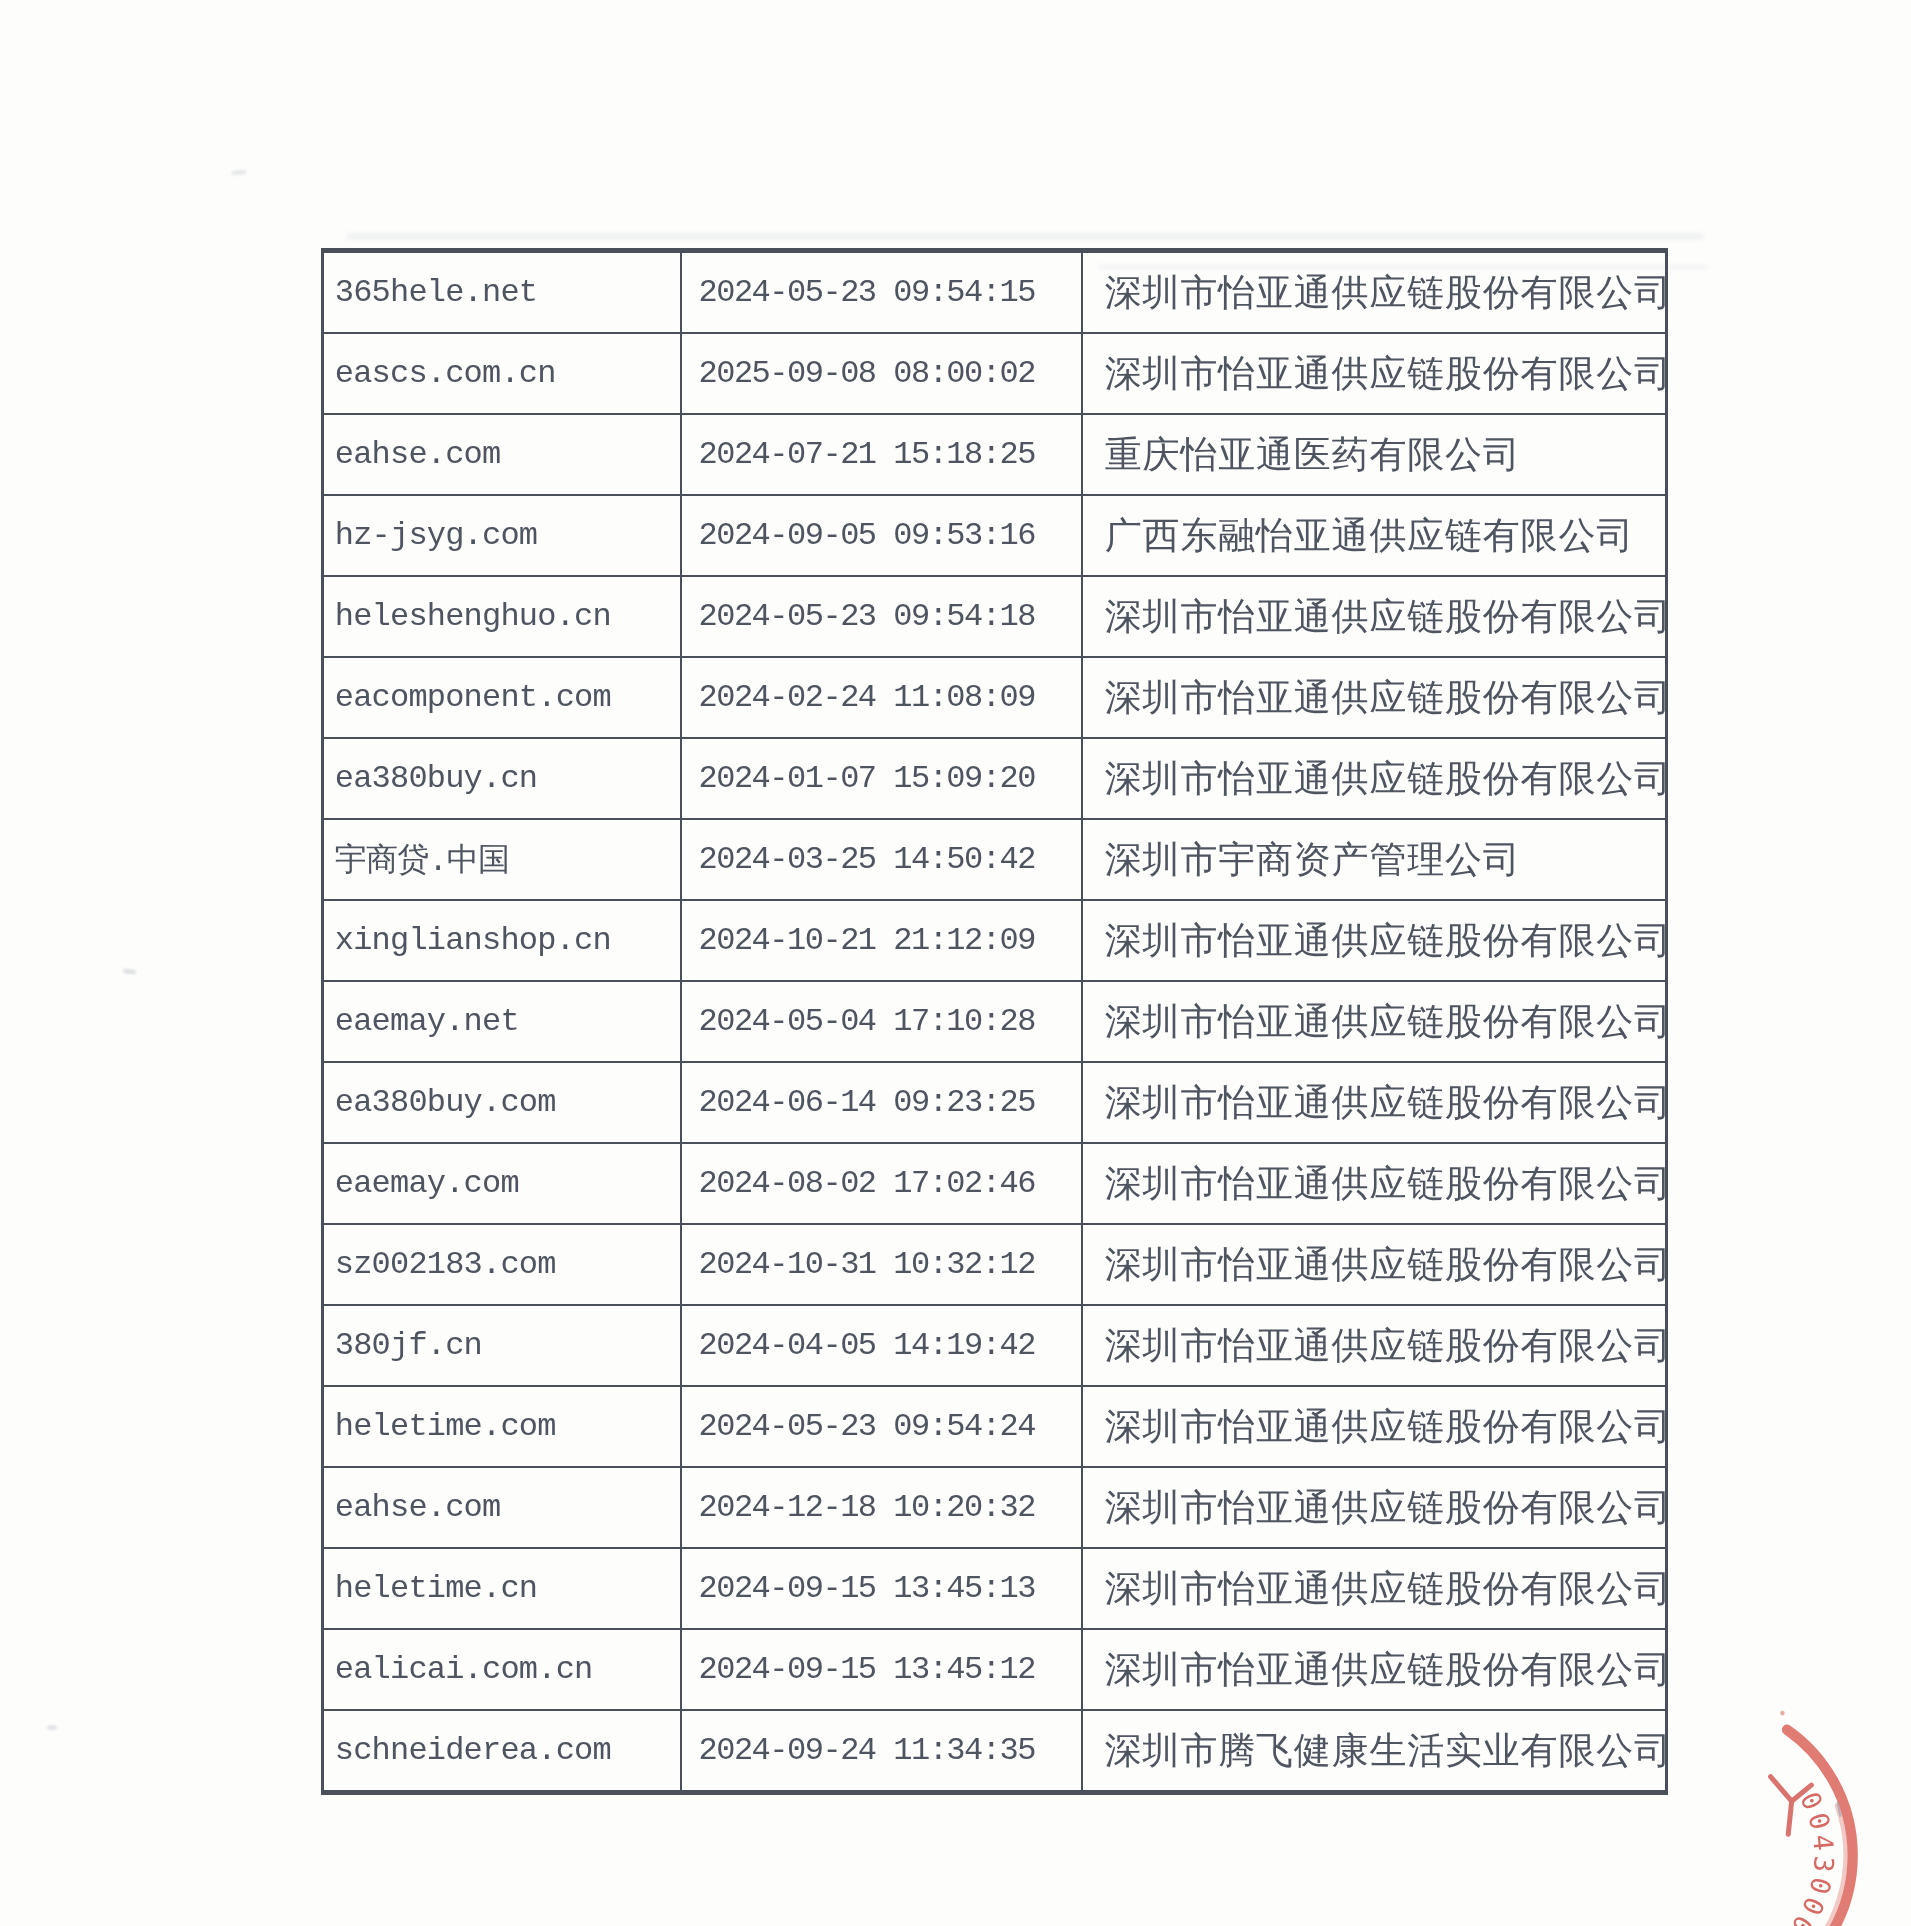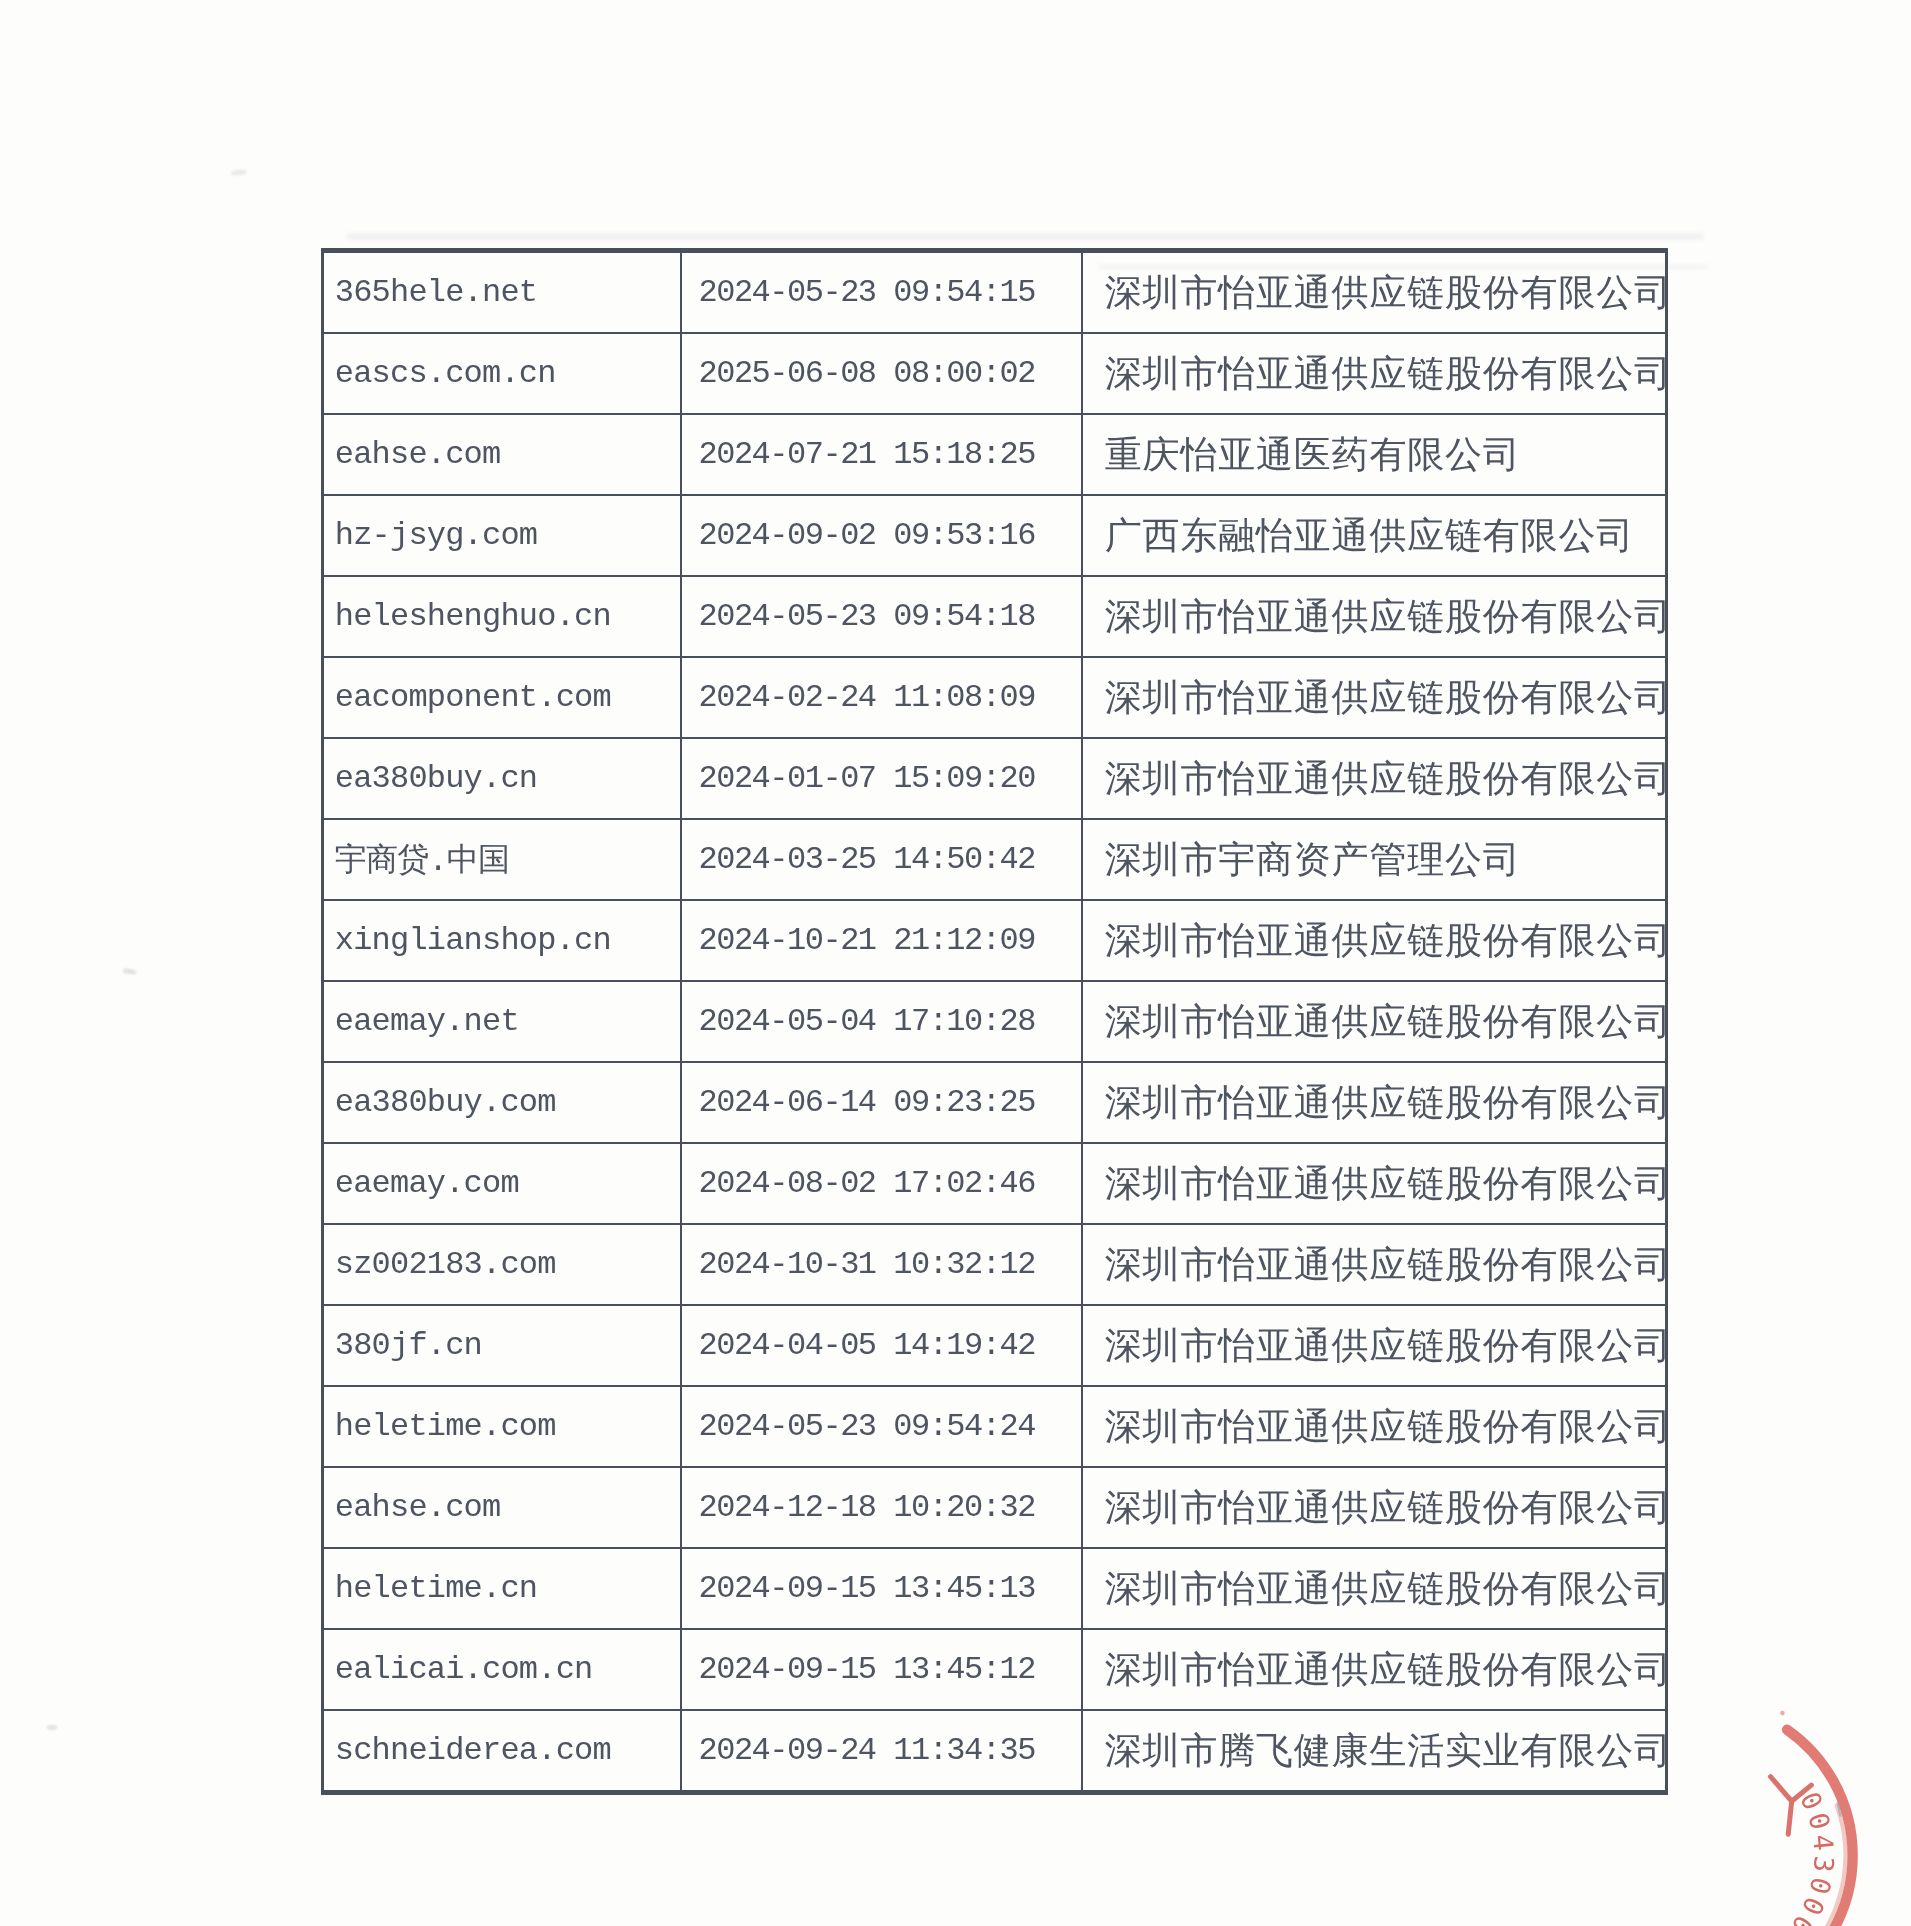--- a/index.html
+++ b/index.html
@@ -77,31 +77,31 @@
       <col style="width:585px">
     </colgroup>
     <tbody>
         <tr>
       <td class="c1">365hele.net</td>
       <td class="c2">2024-05-23 09:54:15</td>
       <td class="c3">深圳市怡亚通供应链股份有限公司</td>
     </tr>
         <tr>
       <td class="c1">eascs.com.cn</td>
-      <td class="c2">2025-06-08 08:00:02</td>
+      <td class="c2">2025-09-08 08:00:02</td>
       <td class="c3">深圳市怡亚通供应链股份有限公司</td>
     </tr>
         <tr>
       <td class="c1">eahse.com</td>
       <td class="c2">2024-07-21 15:18:25</td>
       <td class="c3">重庆怡亚通医药有限公司</td>
     </tr>
         <tr>
       <td class="c1">hz-jsyg.com</td>
-      <td class="c2">2024-09-02 09:53:16</td>
+      <td class="c2">2024-09-05 09:53:16</td>
       <td class="c3">广西东融怡亚通供应链有限公司</td>
     </tr>
         <tr>
       <td class="c1">heleshenghuo.cn</td>
       <td class="c2">2024-05-23 09:54:18</td>
       <td class="c3">深圳市怡亚通供应链股份有限公司</td>
     </tr>
         <tr>
       <td class="c1">eacomponent.com</td>
       <td class="c2">2024-02-24 11:08:09</td>

